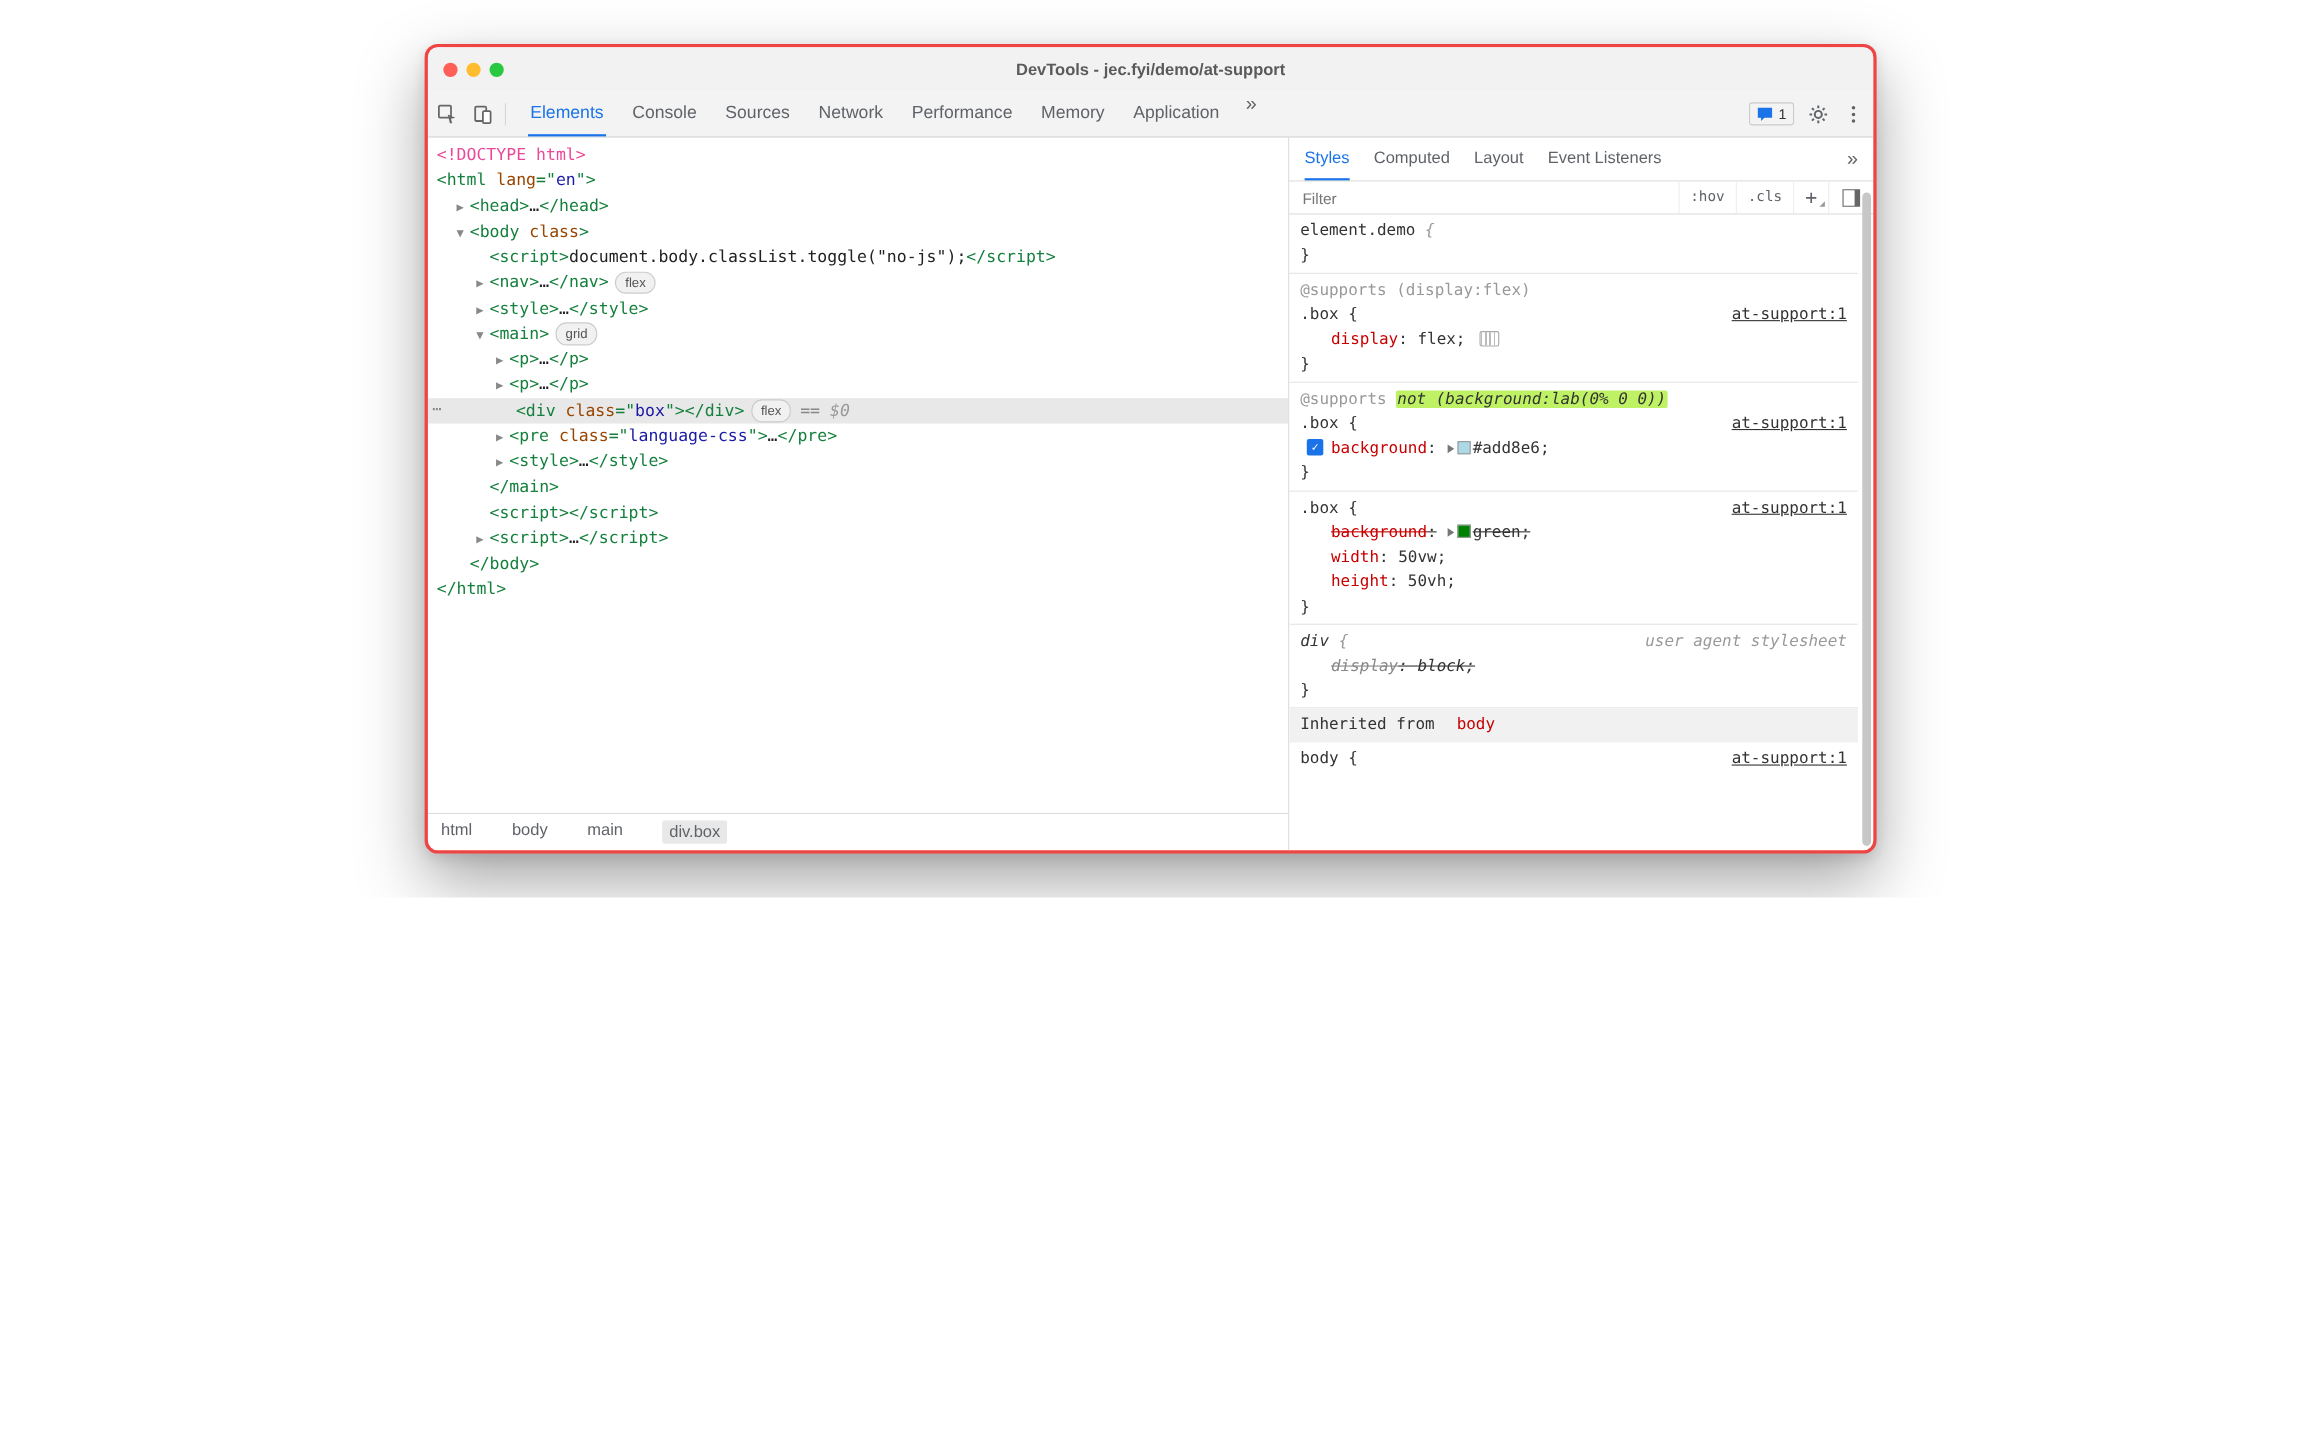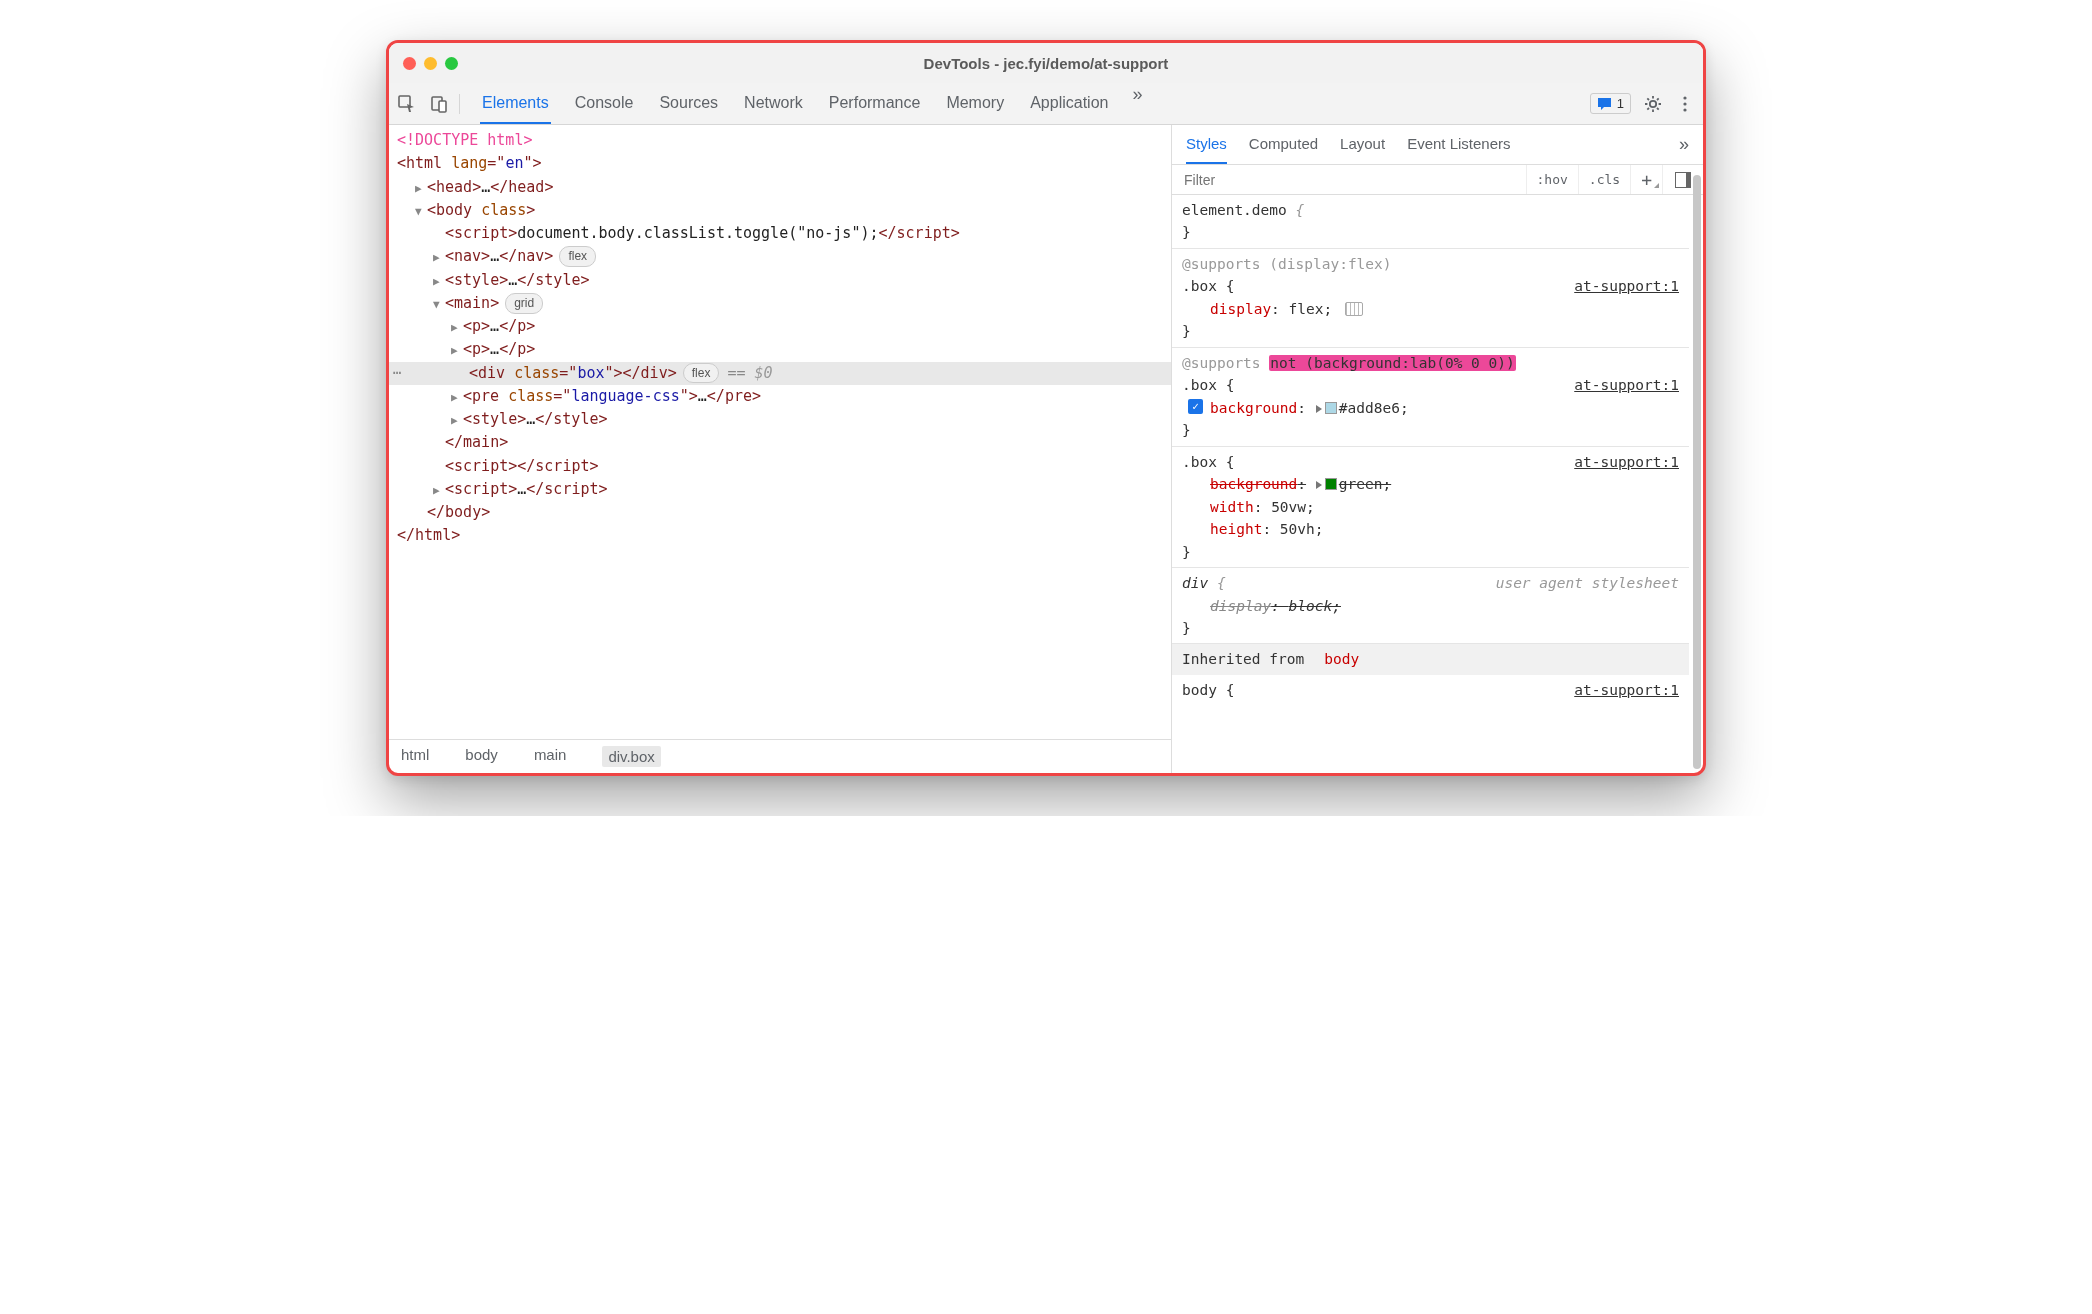--- a/index.html
+++ b/index.html
@@ -56,21 +56,21 @@
 .more-chevrons { color: #5f6368; font-size: 18px; cursor: pointer; }
 
 .content { display: flex; height: 648px; }
 .dom-panel { flex: 1; display: flex; flex-direction: column; font-family: Menlo, Consolas, monospace; font-size: 15px; }
 .dom-tree { flex: 1; overflow: auto; padding: 4px 8px; line-height: 1.55; }
 .dom-line { white-space: nowrap; }
 .indent-1 { padding-left: 18px; }
 .indent-2 { padding-left: 36px; }
 .indent-3 { padding-left: 54px; }
 .arrow { display: inline-block; width: 12px; color: #888; font-size: 11px; }
-.tag { color: #7f1d1d; }
+.tag { color: #15803d; }
 .attr { color: #994500; }
 .val { color: #1a1aa6; }
 .text-code { color: #222; }
 .comment { color: #ec4899; }
 .ellipsis { color: #222; }
 .badge-pill { display: inline-block; background: #f1f1f1; border: 1px solid #ccc; border-radius: 10px; padding: 0 8px; font-size: 12px; color: #555; margin-left: 6px; vertical-align: middle; font-family: -apple-system, sans-serif; }
 .dom-line.selected { background: #e8e8e8; margin: 0 -8px; padding-left: 80px; padding-right: 8px; position: relative; }
 .dom-line.selected::before { content: "⋯"; position: absolute; left: 4px; color: #888; font-size: 14px; letter-spacing: -1px; }
 .ref { color: #888; font-style: italic; margin-left: 8px; }
 .refvar { color: #999; font-style: italic; }
@@ -99,21 +99,21 @@
 .rule-header .selector { color: #333; font-style: normal; }
 .rule-line { display: flex; justify-content: space-between; gap: 38px; }
 .rule-src { color: #333; text-decoration: underline; font-style: normal; }
 .rule-src.ua { text-decoration: none; font-style: italic; color: #999; }
 .prop { color: #c80000; }
 .propv { color: #333; }
 .strike { text-decoration: line-through; }
 .prop-row { padding-left: 28px; position: relative; }
 .checkbox { position: absolute; left: 6px; top: 2px; width: 15px; height: 15px; background: #1a73e8; border-radius: 2px; display: inline-flex; align-items: center; justify-content: center; }
 .checkbox::after { content: "✓"; color: #fff; font-size: 11px; font-weight: bold; }
-.highlight { background: #ec4899; border-radius: 2px; padding: 0 1px; }
+.highlight { background: #bef264; border-radius: 2px; padding: 0 1px; font-style: italic; }
 .color-swatch { display: inline-block; width: 12px; height: 12px; border: 1px solid #999; vertical-align: -1px; margin-right: 2px; }
 .flex-icon { display: inline-block; width: 18px; height: 14px; border: 1px solid #aaa; border-radius: 2px; vertical-align: -2px; margin-left: 4px; background: repeating-linear-gradient(90deg, #bbb 0, #bbb 1.5px, transparent 1.5px, transparent 4px); }
 .tri { display: inline-block; width: 0; height: 0; border-left: 4px solid transparent; border-right: 4px solid transparent; border-top: 6px solid #777; transform: rotate(-90deg); vertical-align: 1px; margin-right: 2px; }
 .at-rule { color: #999; font-style: normal; }
 .inherited { background: #f1f1f1; padding: 4px 10px; font-size: 14.5px; display: flex; gap: 20px; align-items: baseline; }
 .inherited .from { color: #c80000; font-family: Menlo, monospace; }
 </style>
 </head>
 <body>
 

